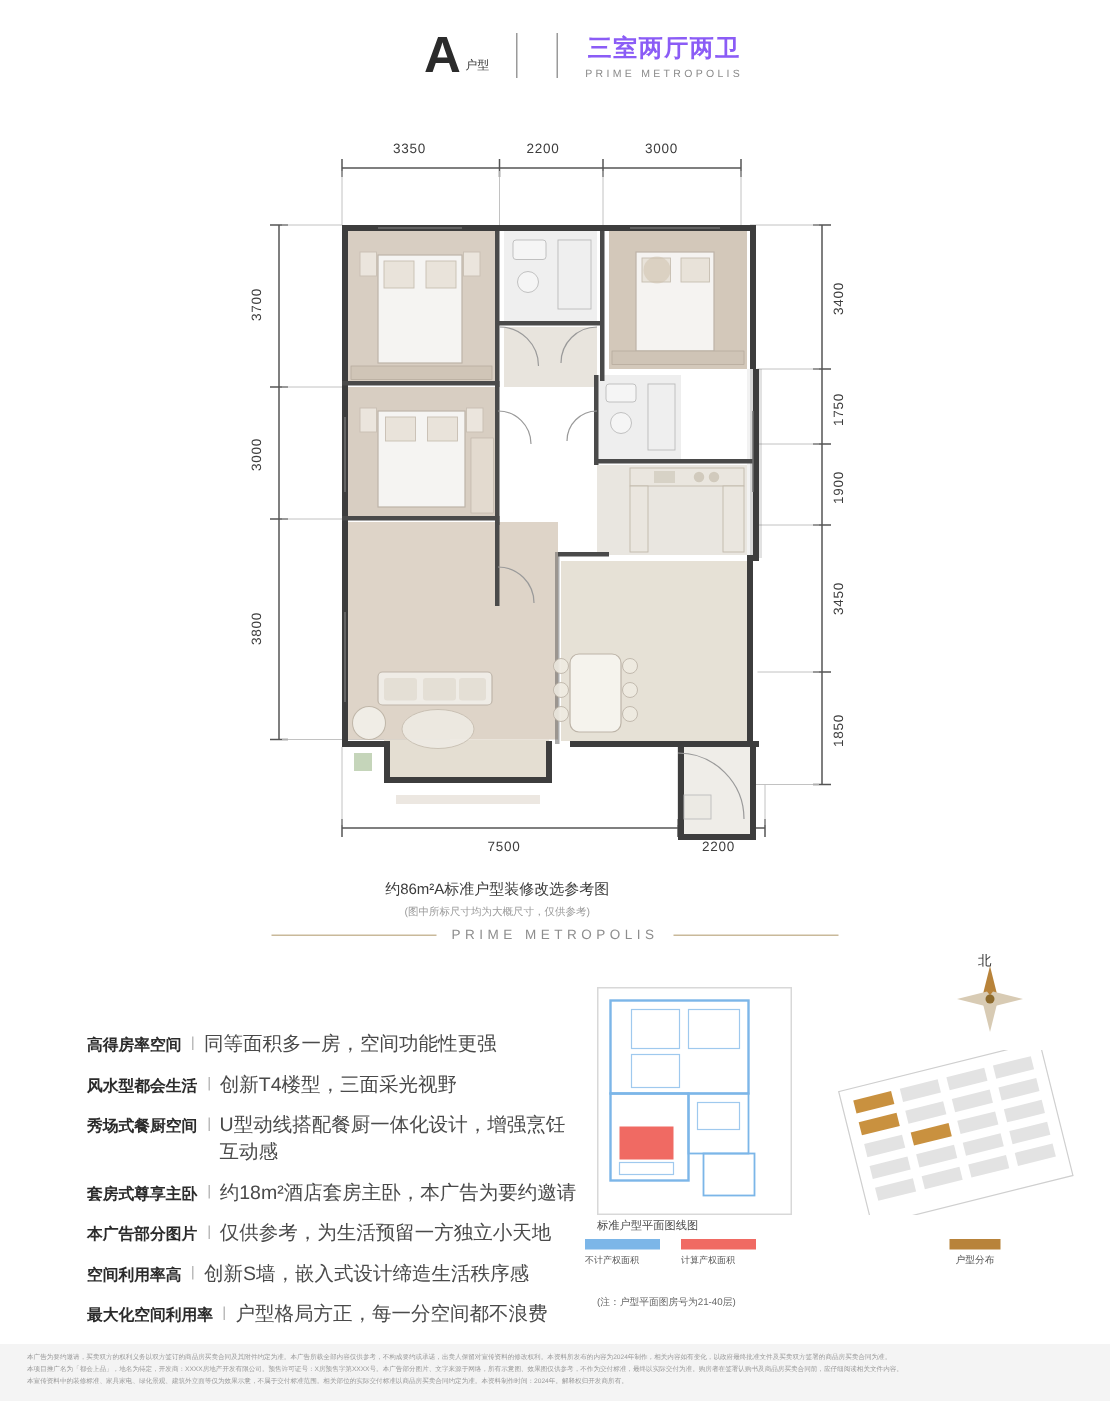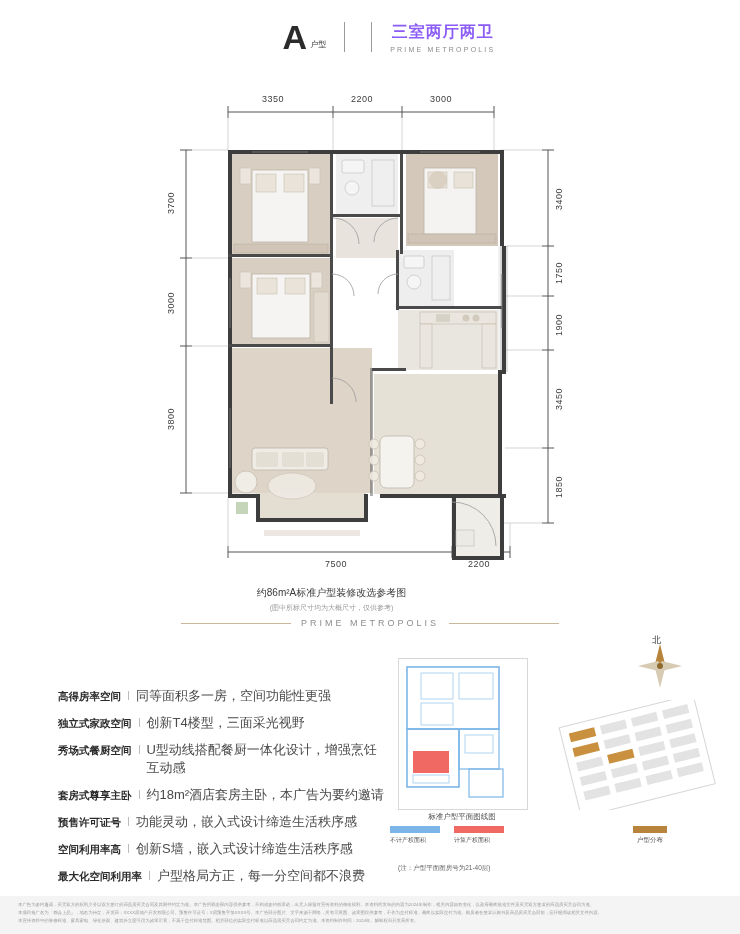--- a/index.html
+++ b/index.html
@@ -78,21 +78,21 @@
     display:inline-block;width:1px;height:9px;background:#bbb;margin:0 7px;
   }
   .feat-v{font-size:13px;color:#4a4a4a;}
 
   
   .keyplan{
     position:absolute;left:398px;top:658px;width:128px;height:150px;
     border:1px solid #d8d8d8;background:#fff;
   }
   .kp-title{
-    position:absolute;left:398px;top:812px;width:128px;text-align:center;
+    position:absolute;left:398px;top:812px;width:128px;
     font-size:7.5px;color:#4a4a4a;
   }
   .legend{position:absolute;left:390px;top:826px;width:150px;}
   .legend-row{display:flex;gap:14px;align-items:center;}
   .lg-swatch{width:50px;height:7px;display:block;}
   .lg-text{font-size:6px;color:#555;margin-top:3px;display:block;}
   .kp-note{
     position:absolute;left:398px;top:864px;width:150px;font-size:6.5px;color:#666;
   }
 
@@ -353,38 +353,38 @@
     <span class="ln"></span>
   </div>
 
   <div class="features">
     <div class="feat-row">
       <span class="feat-k">高得房率空间</span>
       <span class="feat-bar"></span>
       <span class="feat-v">同等面积多一房，空间功能性更强</span>
     </div>
     <div class="feat-row">
-      <span class="feat-k">独立式家政空间</span>
+      <span class="feat-k">风水型都会生活</span>
       <span class="feat-bar"></span>
       <span class="feat-v">创新T4楼型，三面采光视野</span>
     </div>
     <div class="feat-row">
       <span class="feat-k">秀场式餐厨空间</span>
       <span class="feat-bar"></span>
       <span class="feat-v">U型动线搭配餐厨一体化设计，增强烹饪互动感</span>
     </div>
     <div class="feat-row">
       <span class="feat-k">套房式尊享主卧</span>
       <span class="feat-bar"></span>
       <span class="feat-v">约18m²酒店套房主卧，本广告为要约邀请</span>
     </div>
     <div class="feat-row">
-      <span class="feat-k">预售许可证号</span>
-      <span class="feat-bar"></span>
-      <span class="feat-v">功能灵动，嵌入式设计缔造生活秩序感</span>
+      <span class="feat-k">本广告部分图片</span>
+      <span class="feat-bar"></span>
+      <span class="feat-v">仅供参考，为生活预留一方独立小天地</span>
     </div>
     <div class="feat-row">
       <span class="feat-k">空间利用率高</span>
       <span class="feat-bar"></span>
       <span class="feat-v">创新S墙，嵌入式设计缔造生活秩序感</span>
     </div>
     <div class="feat-row">
       <span class="feat-k">最大化空间利用率</span>
       <span class="feat-bar"></span>
       <span class="feat-v">户型格局方正，每一分空间都不浪费</span>

